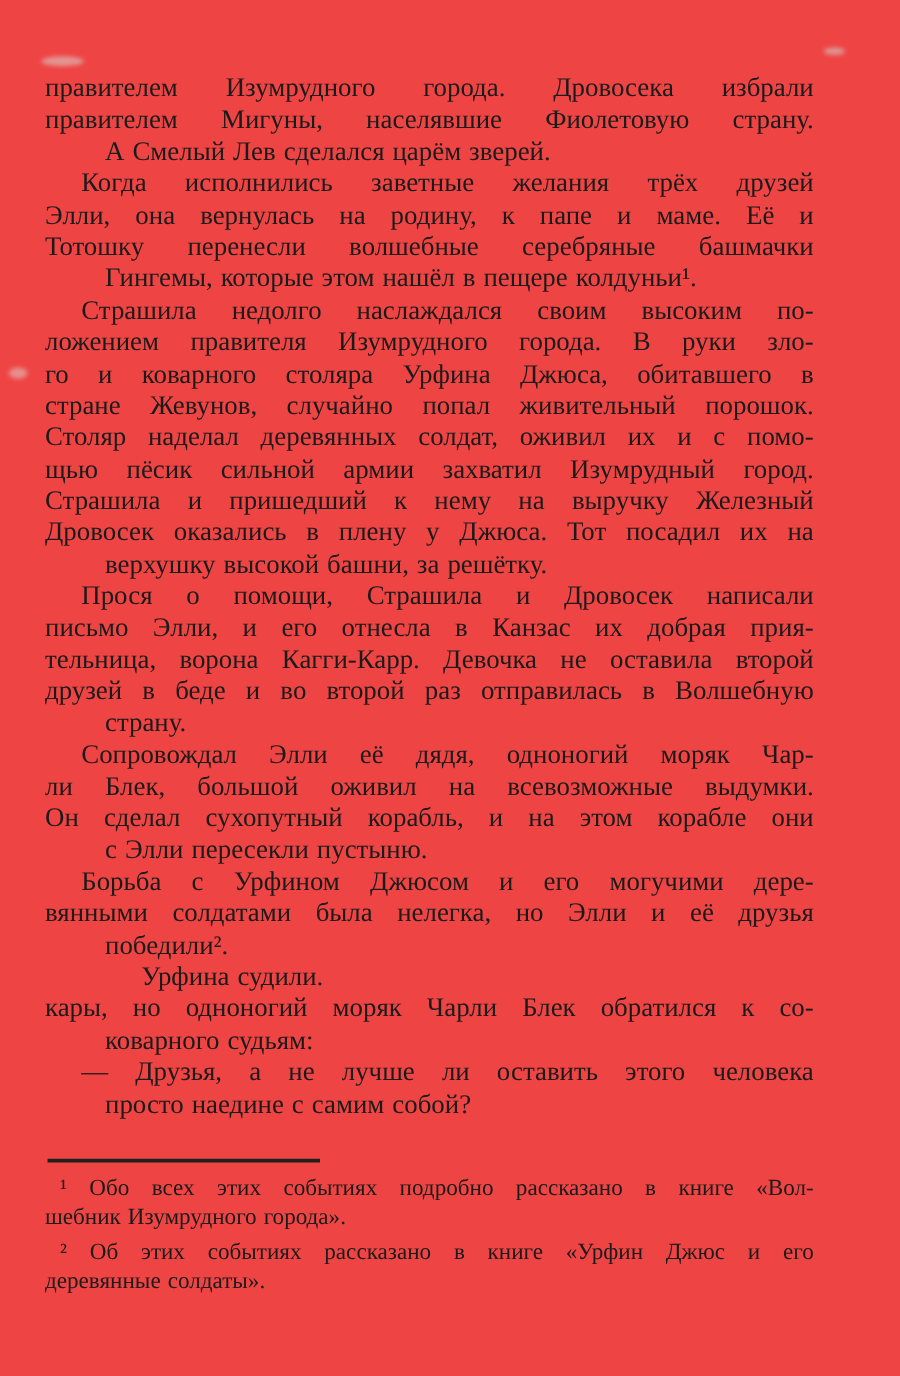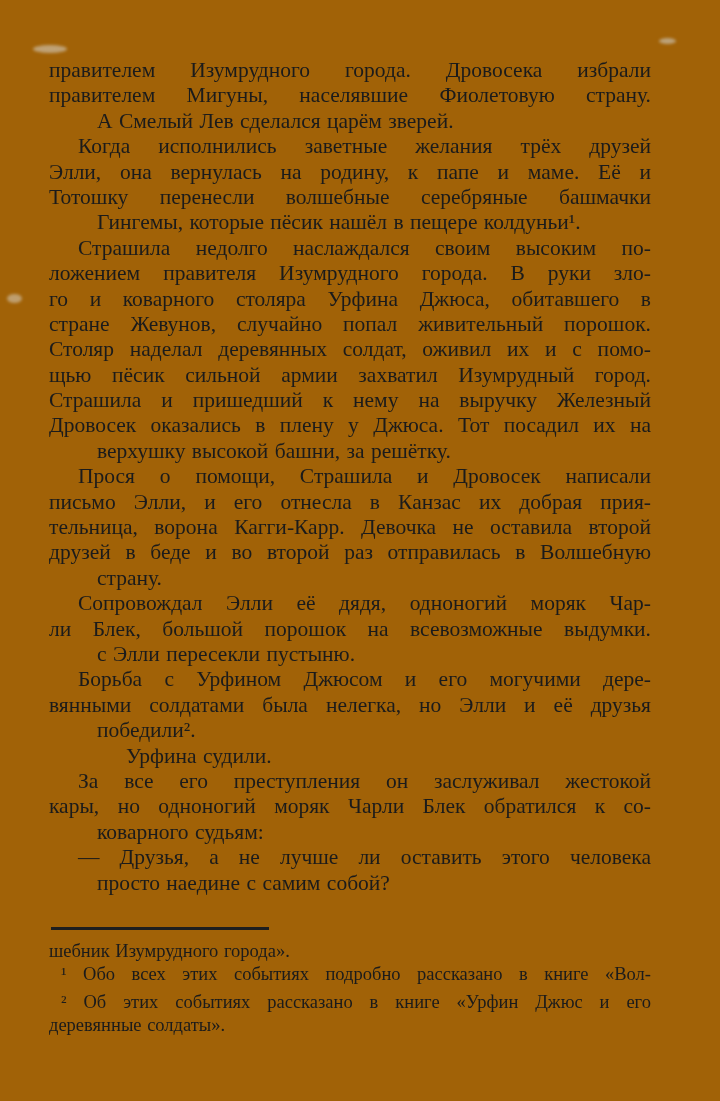--- a/index.html
+++ b/index.html
@@ -6,22 +6,22 @@
     margin: 0;
     padding: 0;
     background: #e9e9e9;
   }
   .page {
     position: relative;
     width: 720px;
     height: 1101px;
     margin: 0 auto;
     box-sizing: border-box;
-    padding: 58px 69px 0 49px;
-    background: #a16207;
+    padding: 58px 69px 0 36px;
+    background: #ef4444;
     color: #1b1b1b;
     font-family: "Liberation Serif", "DejaVu Serif", serif;
     overflow: hidden;
   }
   
   .ln {
     font-size: 21.5px;
     line-height: 25.4px;
     height: 25.4px;
     overflow: hidden;
@@ -86,21 +86,21 @@
     <div>
       <div class="ln">правителем Изумрудного города. Дровосека избрали</div>
       <div class="ln">правителем Мигуны, населявшие Фиолетовую страну.</div>
       <div class="ln last">А Смелый Лев сделался царём зверей.</div>
     </div>
 
     <div>
       <div class="ln ind">Когда исполнились заветные желания трёх друзей</div>
       <div class="ln">Элли, она вернулась на родину, к папе и маме. Её и</div>
       <div class="ln">Тотошку перенесли волшебные серебряные башмачки</div>
-      <div class="ln last">Гингемы, которые пёсик нашёл в пещере колдуньи¹.</div>
+      <div class="ln last">Гингемы, которые этом нашёл в пещере колдуньи¹.</div>
     </div>
 
     <div>
       <div class="ln ind">Страшила недолго наслаждался своим высоким по-</div>
       <div class="ln">ложением правителя Изумрудного города. В руки зло-</div>
       <div class="ln">го и коварного столяра Урфина Джюса, обитавшего в</div>
       <div class="ln">стране Жевунов, случайно попал живительный порошок.</div>
       <div class="ln">Столяр наделал деревянных солдат, оживил их и с помо-</div>
       <div class="ln">щью пёсик сильной армии захватил Изумрудный город.</div>
       <div class="ln">Страшила и пришедший к нему на выручку Железный</div>
@@ -111,53 +111,53 @@
     <div>
       <div class="ln ind">Прося о помощи, Страшила и Дровосек написали</div>
       <div class="ln">письмо Элли, и его отнесла в Канзас их добрая прия-</div>
       <div class="ln">тельница, ворона Кагги-Карр. Девочка не оставила второй</div>
       <div class="ln">друзей в беде и во второй раз отправилась в Волшебную</div>
       <div class="ln last">страну.</div>
     </div>
 
     <div>
       <div class="ln ind">Сопровождал Элли её дядя, одноногий моряк Чар-</div>
-      <div class="ln">ли Блек, большой порошок на всевозможные выдумки.</div>
+      <div class="ln">ли Блек, большой оживил на всевозможные выдумки.</div>
+      <div class="ln">Он сделал сухопутный корабль, и на этом корабле они</div>
       <div class="ln last">с Элли пересекли пустыню.</div>
     </div>
 
     <div>
       <div class="ln ind">Борьба с Урфином Джюсом и его могучими дере-</div>
       <div class="ln">вянными солдатами была нелегка, но Элли и её друзья</div>
       <div class="ln last">победили².</div>
     </div>
 
     <div>
       <div class="ln ind last">Урфина судили.</div>
     </div>
 
     <div>
-      <div class="ln ind">За все его преступления он заслуживал жестокой</div>
       <div class="ln">кары, но одноногий моряк Чарли Блек обратился к со-</div>
       <div class="ln last">коварного судьям:</div>
     </div>
 
     <div>
       <div class="ln ind">— Друзья, а не лучше ли оставить этого человека</div>
       <div class="ln last">просто наедине с самим собой?</div>
     </div>
 
   </div>
 
   <div class="fn-rule"></div>
 
   <div>
     <div class="fn">
+      <div class="fn-ln find">¹ Обо всех этих событиях подробно рассказано в книге «Вол-</div>
       <div class="fn-ln last">шебник Изумрудного города».</div>
-      <div class="fn-ln find">¹ Обо всех этих событиях подробно рассказано в книге «Вол-</div>
     </div>
     <div class="fn">
       <div class="fn-ln find">² Об этих событиях рассказано в книге «Урфин Джюс и его</div>
       <div class="fn-ln last">деревянные солдаты».</div>
     </div>
   </div>
 
 </div>
 
 </body></html>

